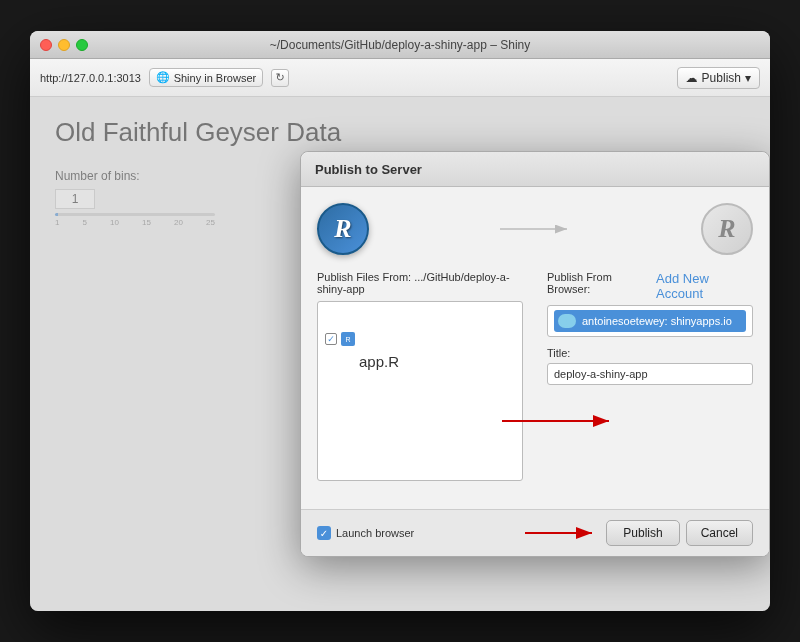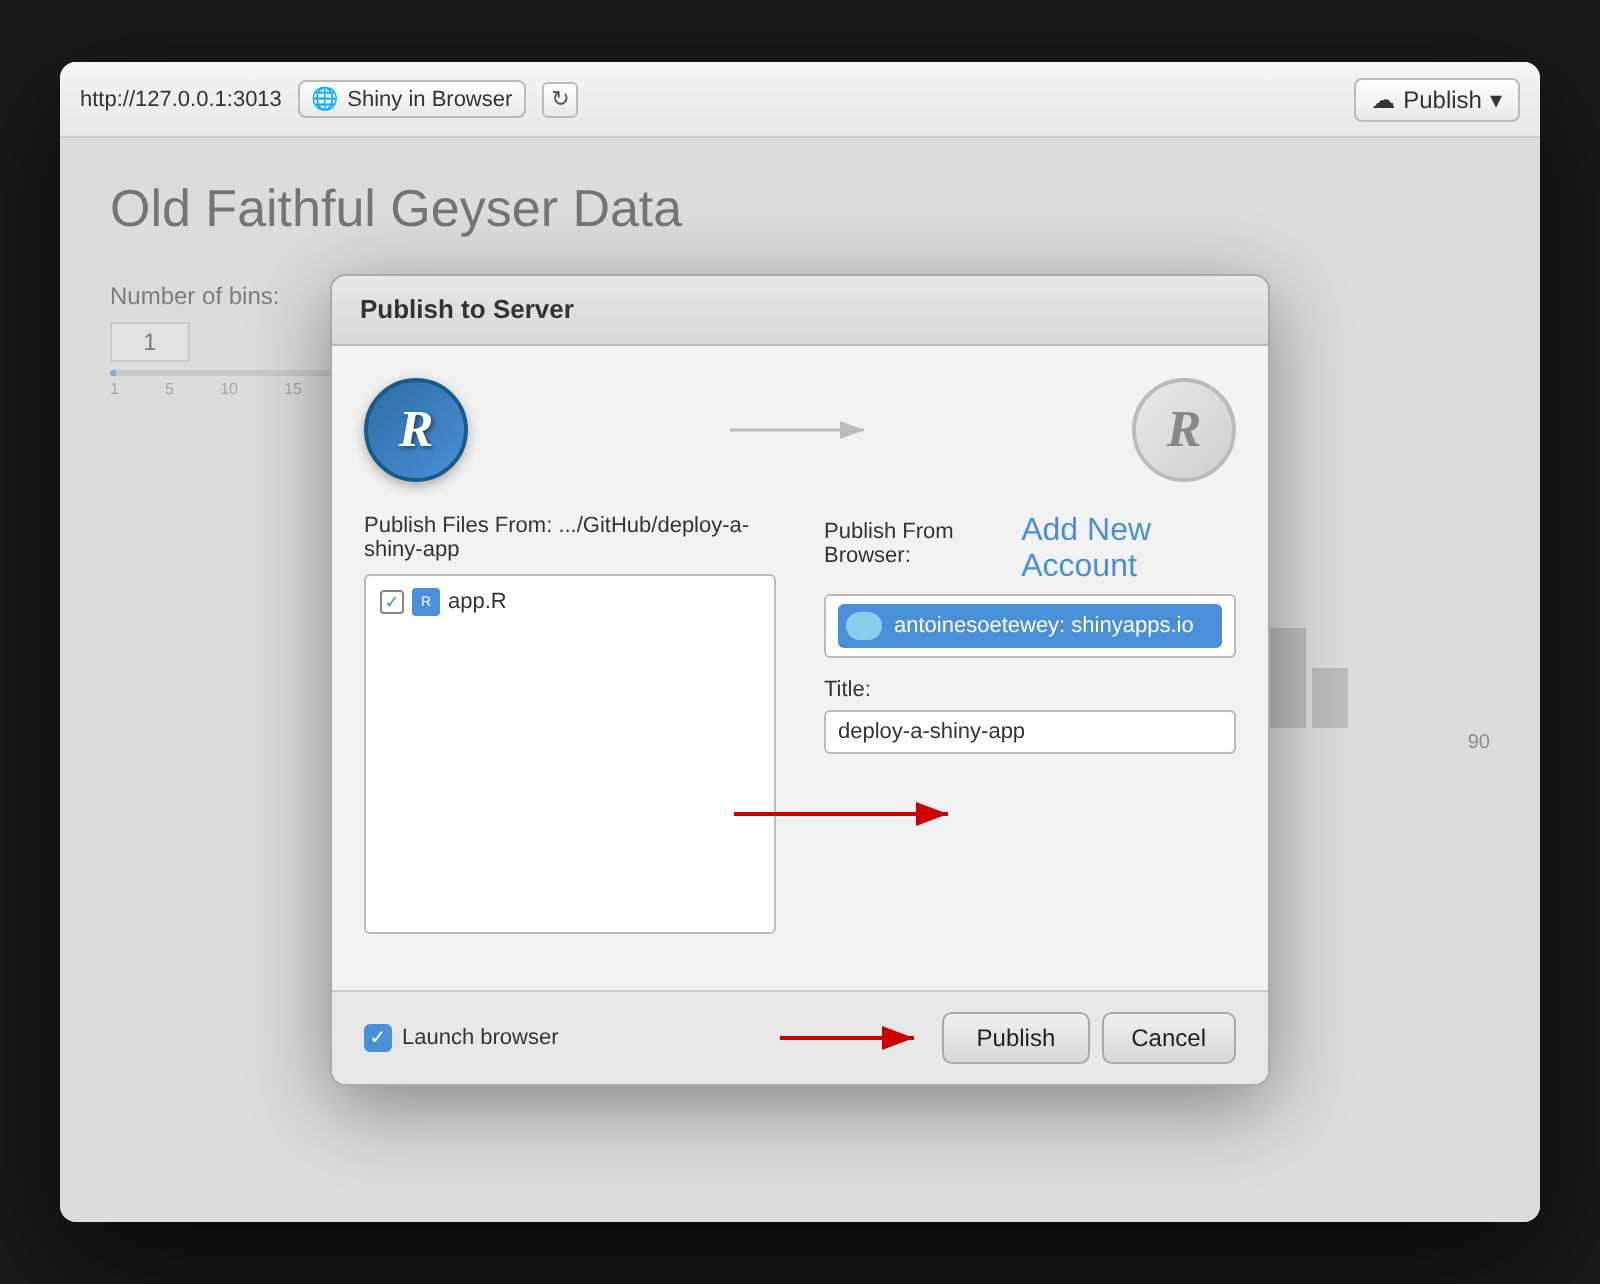--- a/index.html
+++ b/index.html
@@ -191,21 +191,21 @@
       margin-bottom: 5px;
     }
 
     
     .modal-overlay {
       position: absolute;
       top: 0; left: 0; right: 0; bottom: 0;
       background: rgba(200,200,200,0.5);
       display: flex;
       align-items: center;
-      justify-content: center;
+      justify-content: flex-end;
     }
 
     .modal {
       background: #f2f2f2;
       border: 1px solid #aaa;
       border-radius: 8px;
       box-shadow: 0 10px 40px rgba(0,0,0,0.4);
       width: 470px;
       padding: 0;
       overflow: hidden;
@@ -335,22 +335,23 @@
       background: #4a90d9;
       border-radius: 2px;
       display: flex;
       align-items: center;
       justify-content: center;
       font-size: 7px;
       color: white;
     }
 
     .file-name {
-      font-size: 11px;
-      color: #333;
+      font-size: 15px;
+      color: #333;
+      margin-top: 45px;
     }
 
     .account-section {
       border: 1px solid #bbb;
       background: white;
       border-radius: 3px;
       padding: 4px 6px;
       margin-bottom: 10px;
     }
 
@@ -374,21 +375,21 @@
       justify-content: center;
     }
 
     .account-text {
       font-size: 11px;
       color: white;
       font-weight: 500;
     }
 
     .add-account-link {
-      font-size: 16px;
+      font-size: 13px;
       color: #4a90d9;
       cursor: pointer;
       margin-left: 4px;
     }
 
     .col-right-header {
       display: flex;
       align-items: center;
       justify-content: space-between;
       margin-bottom: 4px;
@@ -476,20 +477,28 @@
       background: #999;
       width: 18px;
       opacity: 0.7;
     }
   </style>
 </head>
 <body>
 
 <div class="window">
 
+  <div class="title-bar">
+    <div class="traffic-lights">
+      <div class="traffic-light tl-close"></div>
+      <div class="traffic-light tl-minimize"></div>
+      <div class="traffic-light tl-maximize"></div>
+    </div>
+    <span class="title-bar-title">~/Documents/GitHub/deploy-a-shiny-app – Shiny</span>
+  </div>
 
   <div class="toolbar">
     <span class="url-bar">http://127.0.0.1:3013</span>
     <div class="open-in-browser">
       <span>🌐</span>
       <span>Shiny in Browser</span>
     </div>
     <div class="refresh-btn">↻</div>
     <div class="toolbar-spacer"></div>
     <div class="publish-btn-toolbar">

